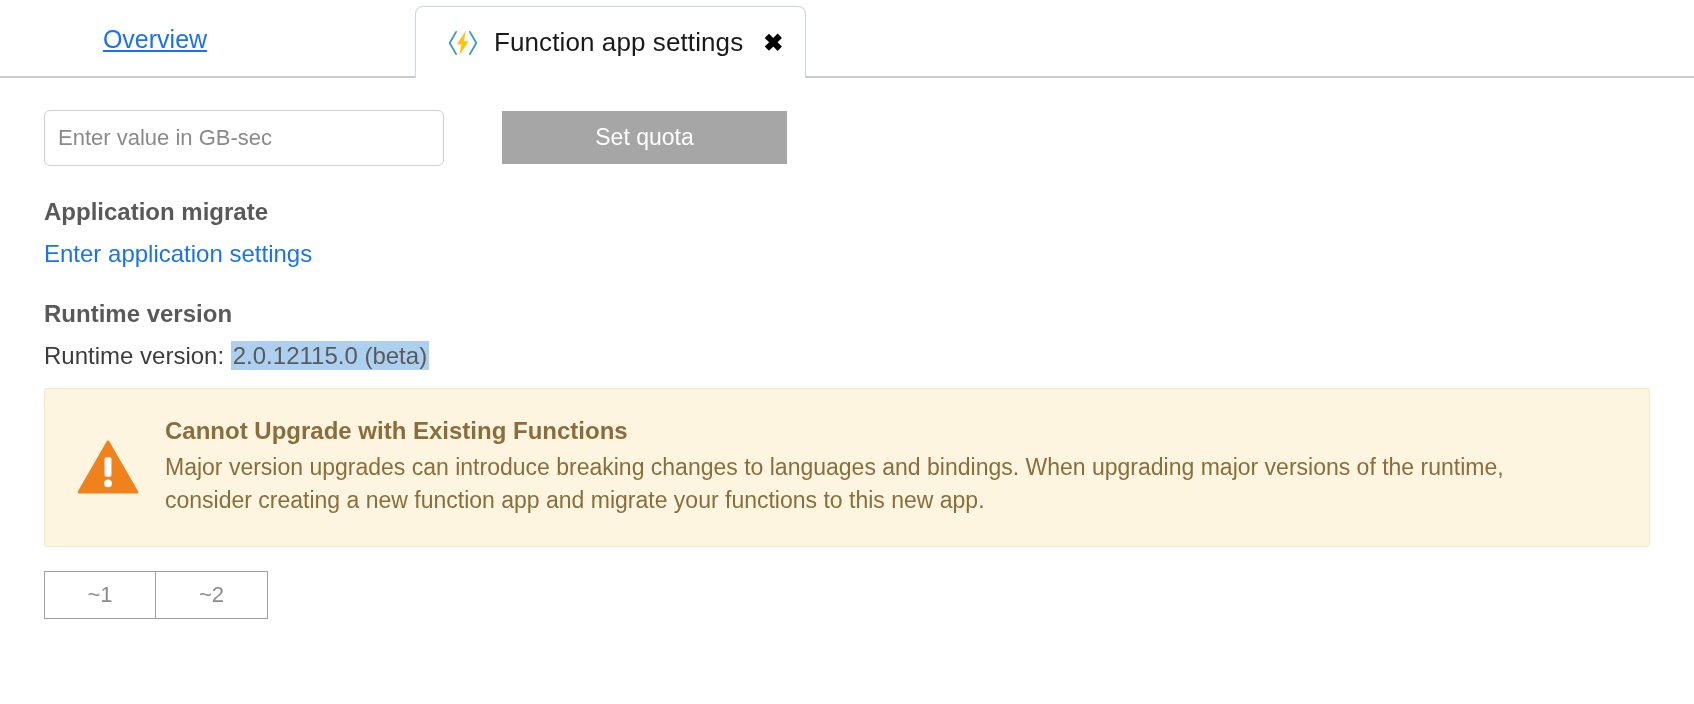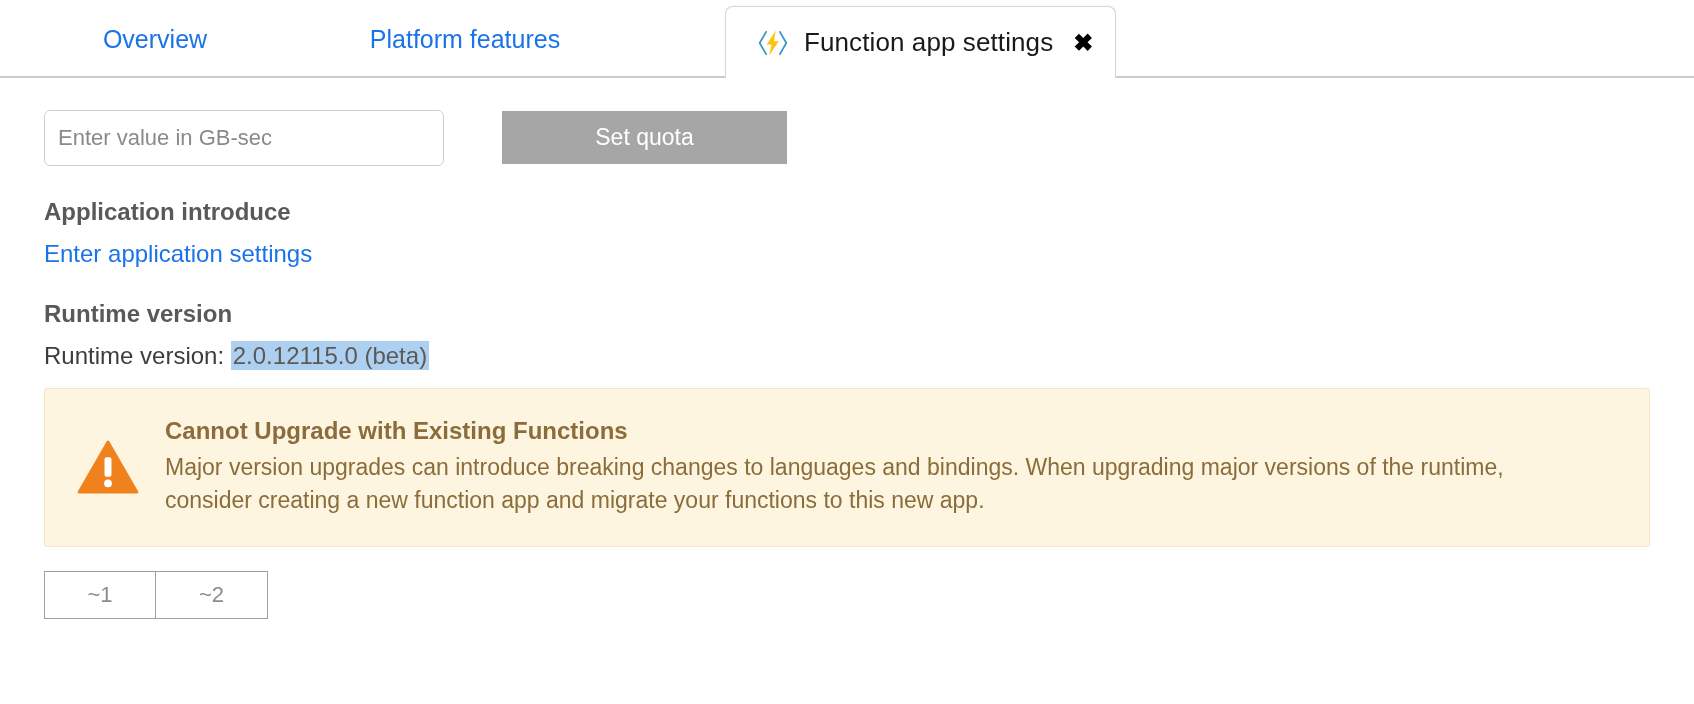--- a/index.html
+++ b/index.html
@@ -44,20 +44,21 @@
     height: 78px;
     box-sizing: border-box;
     font-size: 25px;
     color: #0f6cbd;
     white-space: nowrap;
     position: relative;
   }
   .tab.inactive {
     color: #1a73e8;
     padding: 0 0;
+    text-decoration: underline;
   }
   .tab-overview { width: 310px; }
   .tab-platform { width: 310px; padding-left: 60px; box-sizing: border-box;}
 
   .tab.active {
     margin-left: 105px;
     height: 72px;
     background: #ffffff;
     border: 1px solid #cdd8df;
     border-bottom: none;
@@ -236,23 +237,20 @@
 </head>
 <body>
 
 <div class="tabstrip">
   <div class="tabs">
 
     <div class="tab inactive tab-overview">
       <span>Overview</span>
     </div>
 
-    <div class="tab inactive tab-platform">
-      <span>Platform features</span>
-    </div>
 
     <div class="tab active">
       <svg class="tab-fnicon" viewBox="0 0 32 32">
         <path d="M9.5 5.5 L3.5 16 L9.5 26.5" fill="none" stroke="#3999c6" stroke-width="1.7" stroke-linecap="round" stroke-linejoin="round"></path>
         <path d="M22.5 5.5 L28.5 16 L22.5 26.5" fill="none" stroke="#3999c6" stroke-width="1.7" stroke-linecap="round" stroke-linejoin="round"></path>
         <path d="M18.6 4.2 L10.2 17.3 L14.6 17.3 L12.4 27.8 L21.4 14.3 L16.9 14.3 Z" fill="#ffc20e"></path>
       </svg>
       <span class="tab-title">Function app settings</span>
       <span class="tab-close">✖</span>
     </div>
@@ -263,21 +261,21 @@
 <div class="content">
 
   
 
   <div class="quota-row">
     <input class="quota-input" type="text" placeholder="Enter value in GB-sec" style="">
     <button class="set-quota-btn">Set quota</button>
   </div>
 
   
-  <div class="section-head">Application introduce</div>
+  <div class="section-head">Application migrate</div>
   <a class="link">Enter application settings</a>
 
   
   <div class="section-head">Runtime version</div>
   <div class="runtime-line">
     <span>Runtime version:</span>
     <span class="runtime-value">2.0.12115.0 (beta)</span>
   </div>
 
   

